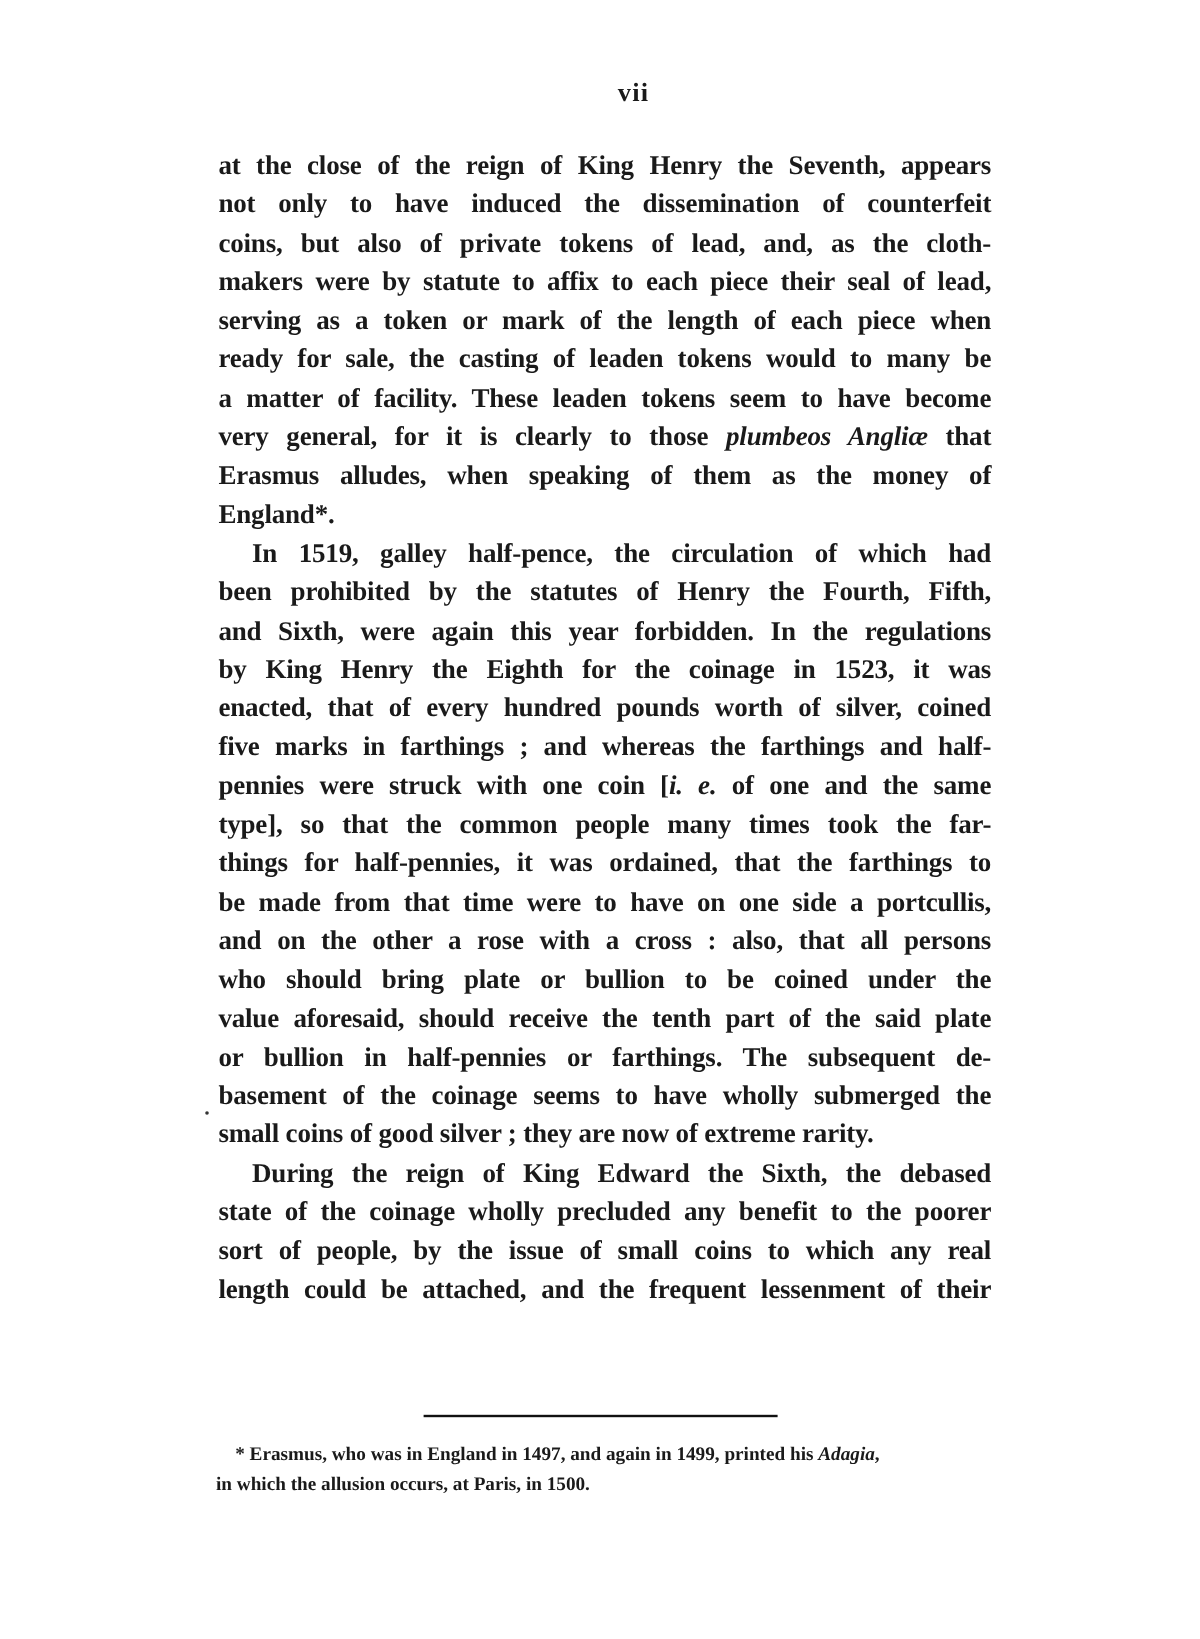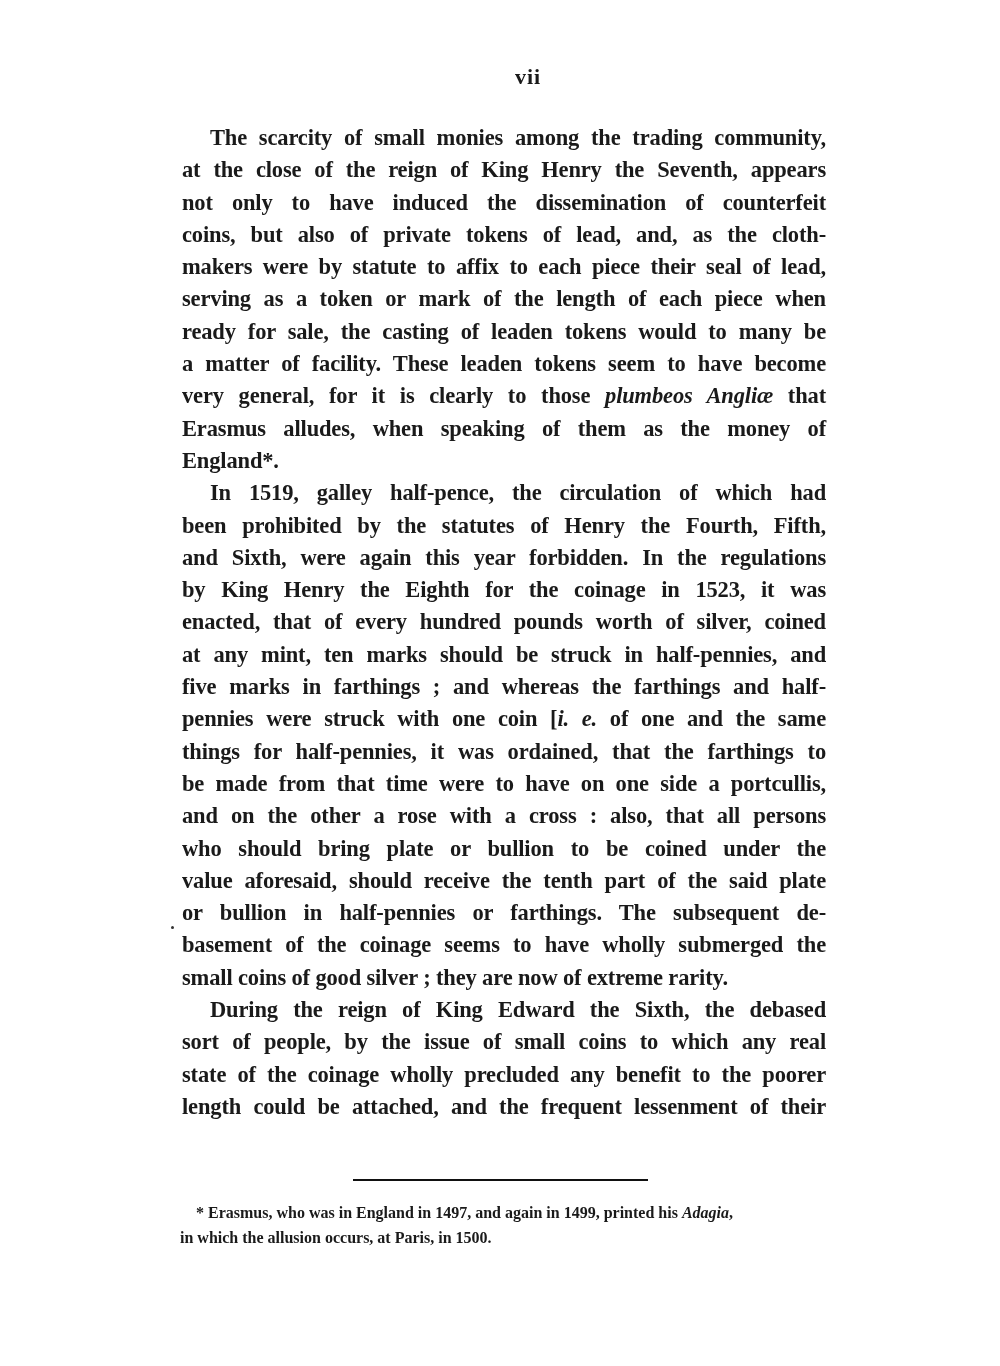--- a/index.html
+++ b/index.html
@@ -42,50 +42,49 @@
   }
   .fn-line.indent { padding-left: 16px; }
   .fn-line i { font-style: italic; }
 </style>
 </head>
 <body>
 
 <div class="page-number">vii</div>
 
 <div class="body-text" id="body-text">
-    <span class="line indent">The scarcity of small monies among the trading community,</span>
     <span class="line">at the close of the reign of King Henry the Seventh, appears</span>
     <span class="line">not only to have induced the dissemination of counterfeit</span>
     <span class="line">coins, but also of private tokens of lead, and, as the cloth-</span>
     <span class="line">makers were by statute to affix to each piece their seal of lead,</span>
     <span class="line">serving as a token or mark of the length of each piece when</span>
     <span class="line">ready for sale, the casting of leaden tokens would to many be</span>
     <span class="line">a matter of facility.  These leaden tokens seem to have become</span>
     <span class="line"><span>very general, for it is clearly to those </span><i>plumbeos Angliæ</i><span> that</span></span>
     <span class="line">Erasmus alludes, when speaking of them as the money of</span>
     <span class="line last">England*.</span>
     <span class="line indent">In 1519, galley half-pence, the circulation of which had</span>
     <span class="line">been prohibited by the statutes of Henry the Fourth, Fifth,</span>
     <span class="line">and Sixth, were again this year forbidden.  In the regulations</span>
     <span class="line">by King Henry the Eighth for the coinage in 1523, it was</span>
     <span class="line">enacted, that of every hundred pounds worth of silver, coined</span>
-    <span class="line">at any mint, ten marks should be struck in half-pennies, and</span>
     <span class="line">five marks in farthings ; and whereas the farthings and half-</span>
     <span class="line"><span>pennies were struck with one coin [</span><i>i. e.</i><span> of one and the same</span></span>
+    <span class="line">type], so that the common people many times took the far-</span>
     <span class="line">things for half-pennies, it was ordained, that the farthings to</span>
     <span class="line">be made from that time were to have on one side a portcullis,</span>
     <span class="line">and on the other a rose with a cross : also, that all persons</span>
     <span class="line">who should bring plate or bullion to be coined under the</span>
     <span class="line">value aforesaid, should receive the tenth part of the said plate</span>
     <span class="line">or bullion in half-pennies or farthings.  The subsequent de-</span>
     <span class="line">basement of the coinage seems to have wholly submerged the</span>
     <span class="line last">small coins of good silver ;  they are now of extreme rarity.</span>
     <span class="line indent">During the reign of King Edward the Sixth, the debased</span>
+    <span class="line">state of the coinage wholly precluded any benefit to the poorer</span>
     <span class="line">sort of people, by the issue of small coins to which any real</span>
-    <span class="line">state of the coinage wholly precluded any benefit to the poorer</span>
     <span class="line">length could be attached, and the frequent lessenment of their</span>
   </div>
 
 <div class="stray-dot"></div>
 
 <div class="footnote-rule"></div>
 
 <div class="footnote">
   <span class="fn-line indent"><span>*  Erasmus, who was in England in 1497, and again in 1499, printed his </span><i>Adagia</i><span>,</span></span>
   <span class="fn-line">in which the allusion occurs, at Paris, in 1500.</span>

